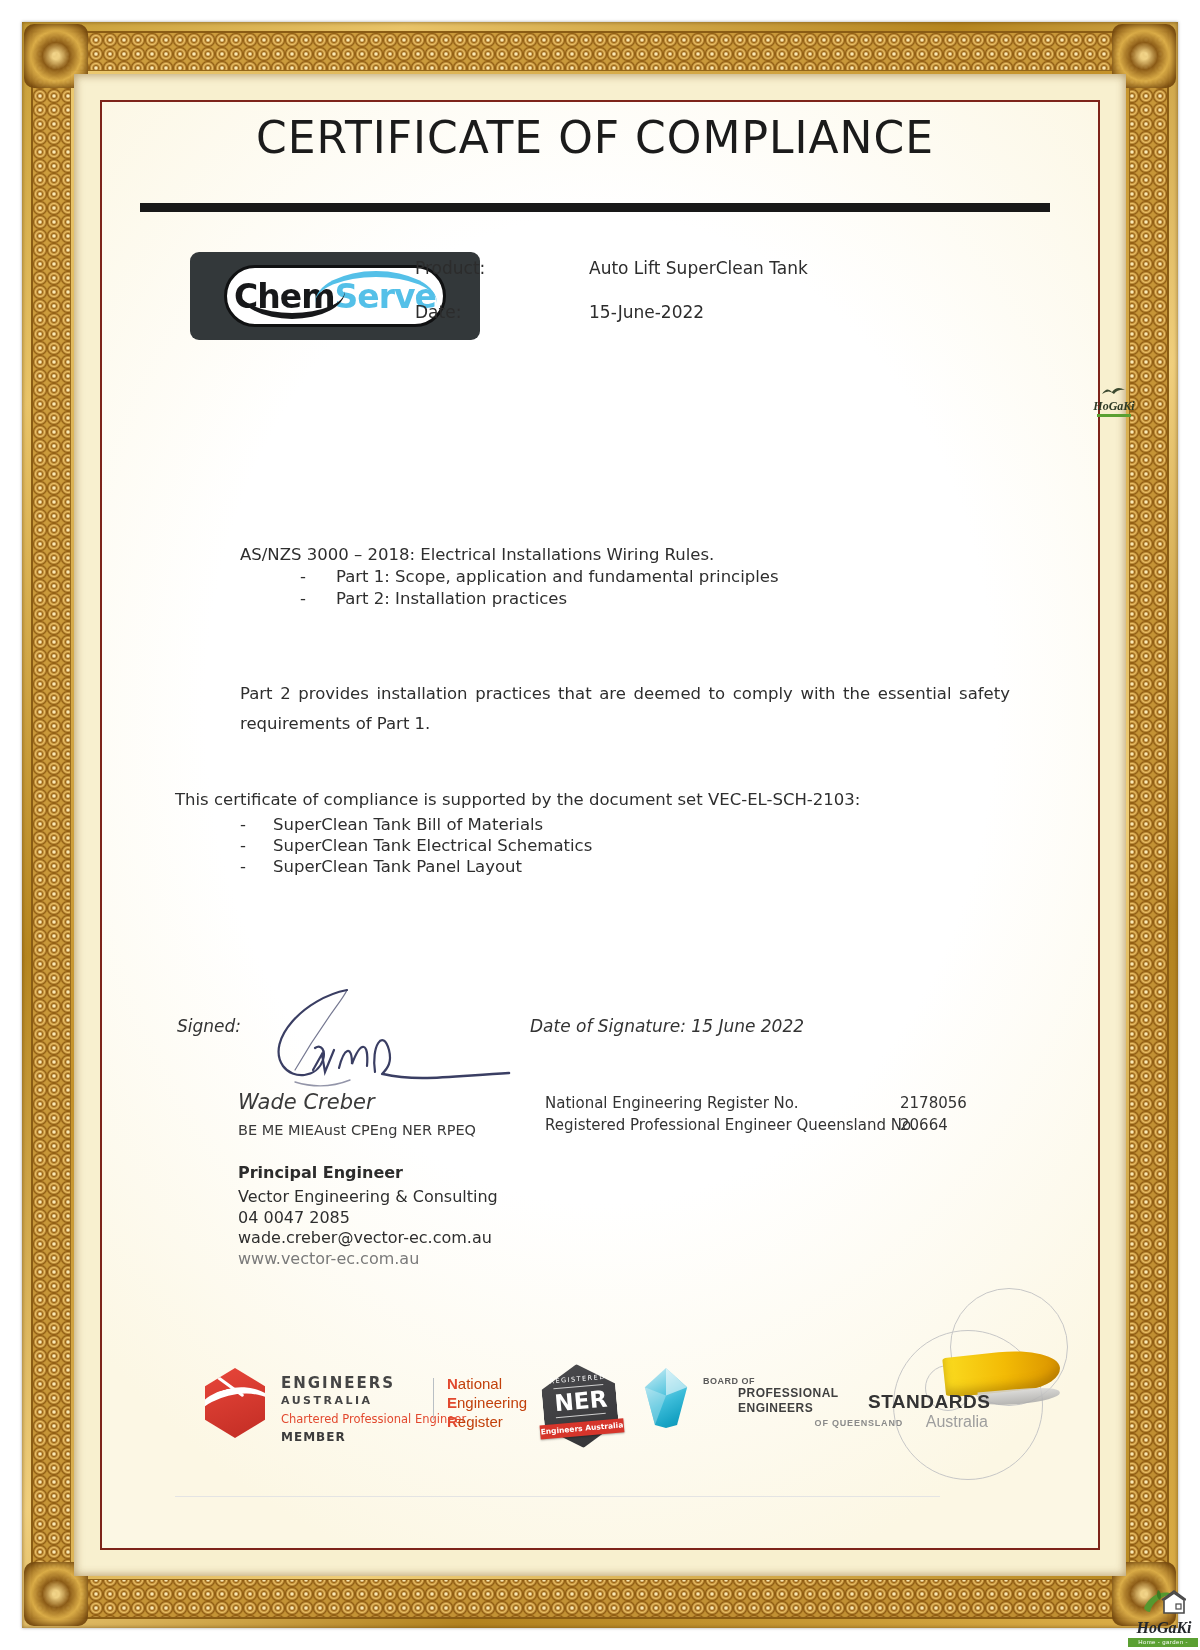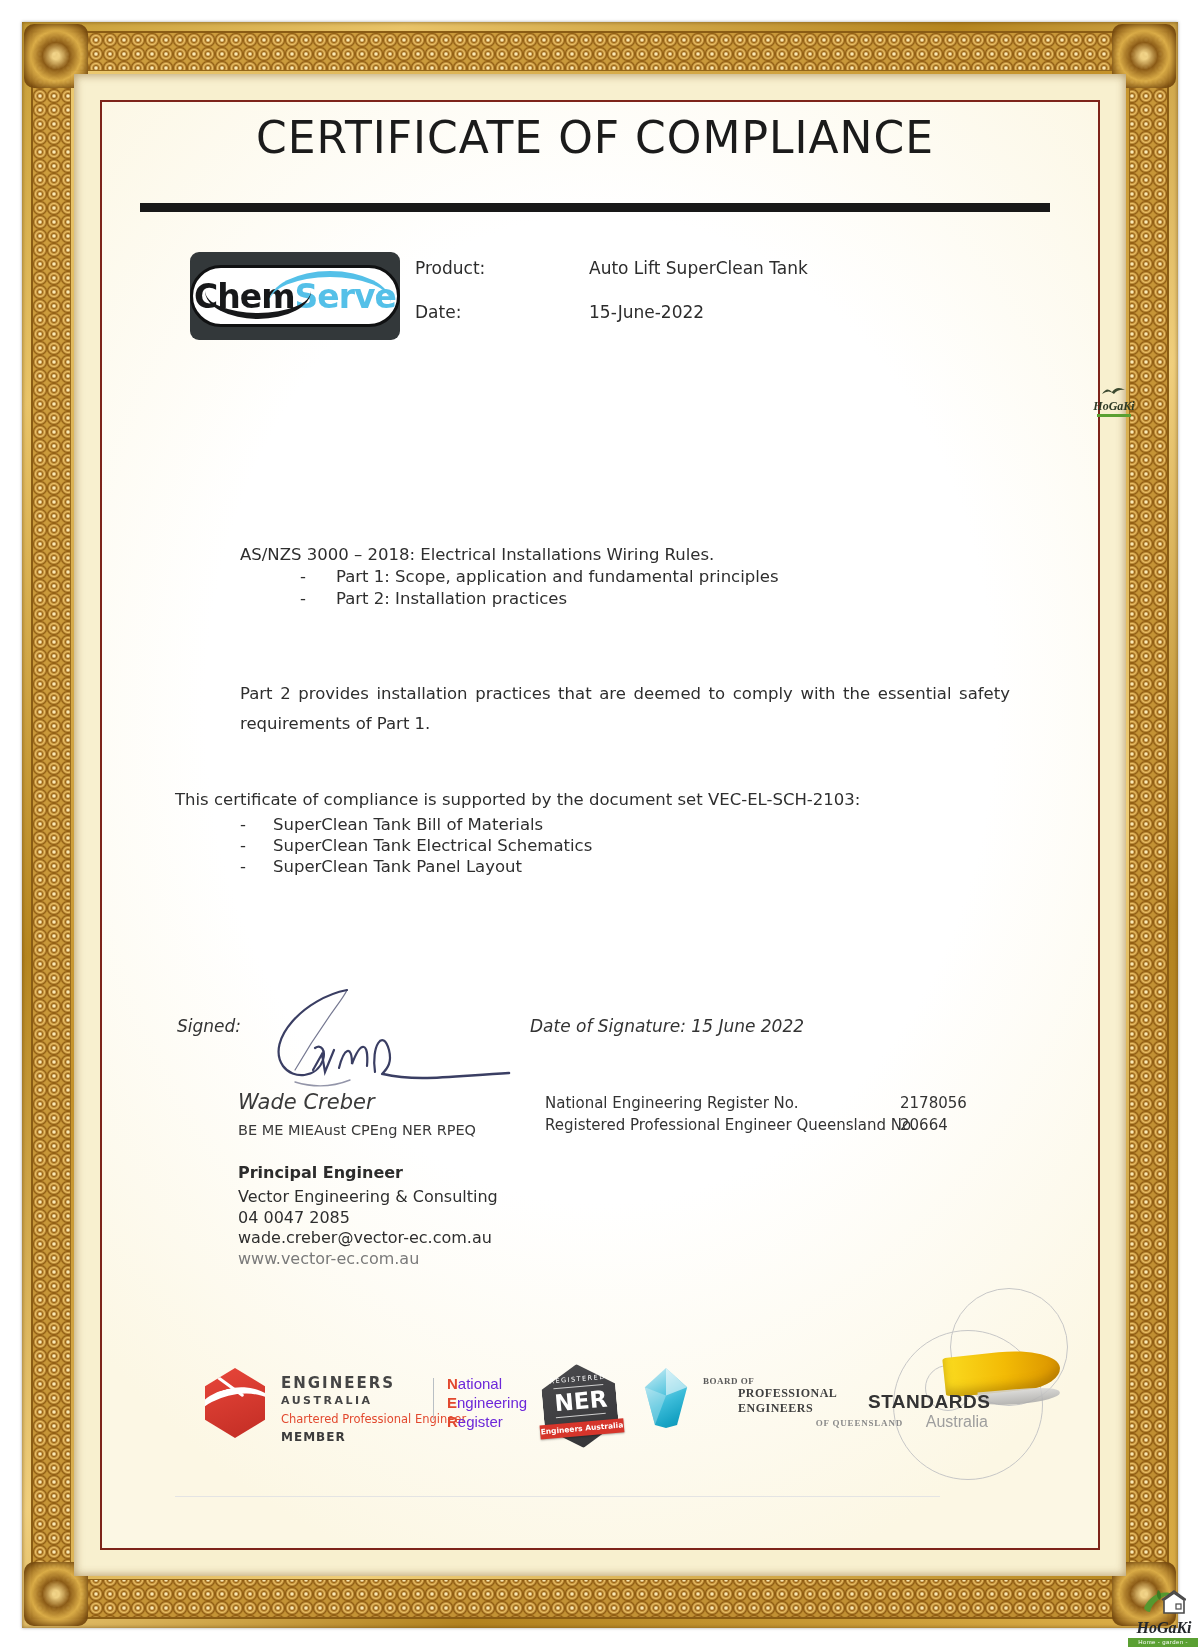--- a/index.html
+++ b/index.html
@@ -27,21 +27,21 @@
     background: radial-gradient(ellipse 72% 62% at 50% 42%, #ffffff 55%, #fcf7e4 100%); }
 
   .content { position:absolute; inset:0; z-index:5; color:#2e2e2e; }
 
   
   .title { position:absolute; left:140px; top:112px; width:910px; text-align:center;
     font-size:44px; font-weight:400; letter-spacing:1px; color:#1b1b1b; }
   .rule { position:absolute; left:140px; top:203px; width:910px; height:9px; background:#181818; }
 
   
-  .chemserve { position:absolute; left:190px; top:252px; width:210px; height:88px;
+  .chemserve { position:absolute; left:190px; top:252px; width:290px; height:88px;
     background:#33383a; border-radius:9px; display:flex; align-items:center; justify-content:center; }
   .chemserve .pill { position:relative; width:222px; height:62px; background:#ffffff;
     border:3px solid #101112; border-radius:62px; display:flex; align-items:center; justify-content:center;
     font-size:33px; font-weight:700; letter-spacing:-1px; overflow:hidden; }
   .chemserve .pill::before { content:""; position:absolute; right:6px; top:3px; width:122px; height:26px;
     border-top:6px solid #54c0e8; border-radius:50% / 100% 100% 0 0; }
   .chemserve .pill::after { content:""; position:absolute; left:12px; bottom:5px; width:106px; height:22px;
     border-bottom:6px solid #17181a; border-radius:50% / 0 0 100% 100%; }
   .chem-word { color:#17181a; } .serve-word { color:#54c0e8; }
 
@@ -92,21 +92,21 @@
     border-radius:50%; border-top:7px solid #ffffff; transform:rotate(-14deg); }
   .ea-hex::after { content:""; position:absolute; width:36px; height:3px; left:6px; top:16px;
     background:#fff; transform:rotate(36deg); border-radius:2px; }
   .ea-text { position:absolute; left:76px; top:6px; width:220px; }
   .ea-name { font-size:15px; font-weight:700; letter-spacing:2px; color:#454545; }
   .ea-country { font-size:11px; font-weight:700; letter-spacing:2.5px; color:#454545; margin-top:2px; }
   .ea-chartered { font-size:11.5px; color:#e2492f; margin-top:5px; }
   .ea-member { font-size:12px; font-weight:700; letter-spacing:1px; color:#3c3c3c; margin-top:4px; }
 
   .ner-divider { position:absolute; left:433px; top:1378px; width:1px; height:42px; background:#b9bfc4; }
-  .ner-words { position:absolute; left:447px; top:1374px; font-size:15px; line-height:19px; color:#6d28d9;
+  .ner-words { position:absolute; left:447px; top:1374px; font-size:15px; line-height:19px; color:#c2410c;
     font-family:"Liberation Sans", sans-serif; }
   .ner-word::first-letter { color:#e2492f; font-weight:700; }
 
   .ner-badge { position:absolute; left:543px; top:1364px; width:74px; height:84px; transform:rotate(-5deg); }
   .ner-hex { position:absolute; inset:0; background:linear-gradient(165deg,#4b4b4e,#343437);
     clip-path:polygon(50% 0,100% 27%,100% 73%,50% 100%,0 73%,0 27%); }
   .ner-registered { position:absolute; top:11px; left:0; width:100%; text-align:center;
     font-size:6.5px; letter-spacing:1.5px; color:#fff; }
   .ner-acronym { position:absolute; top:22px; left:12px; right:12px; text-align:center; font-size:23px;
     font-weight:700; color:#fff; border-top:1px solid #cfcfcf; border-bottom:1px solid #cfcfcf; padding:1px 0; }
@@ -115,21 +115,21 @@
     box-shadow:0 1px 2px rgba(0,0,0,.3); }
 
   .bpeq-logo { position:absolute; left:643px; top:1366px; }
   .bpeq-gem { position:absolute; left:0; top:2px; width:46px; height:60px;
     background:linear-gradient(150deg,#d9f2f8 0%,#8fd9ea 25%,#3cbcd9 55%,#17a3c4 80%,#0f90b0 100%);
     clip-path:polygon(50% 0,96% 32%,74% 95%,50% 100%,26% 95%,4% 32%); }
   .bpeq-gem::before { content:""; position:absolute; inset:0; background:rgba(255,255,255,.55);
     clip-path:polygon(50% 0,96% 32%,50% 46%); }
   .bpeq-gem::after { content:""; position:absolute; inset:0; background:rgba(255,255,255,.28);
     clip-path:polygon(4% 32%,50% 46%,26% 95%); }
-  .bpeq-text { position:absolute; left:60px; top:10px; width:200px; font-family:Liberation Serif, serif; }
+  .bpeq-text { position:absolute; left:60px; top:10px; width:200px; font-family:Liberation Sans, sans-serif; }
   .bpeq-board { font-size:9px; font-weight:700; letter-spacing:.5px; color:#5a5a5a; }
   .bpeq-professional, .bpeq-engineers { font-size:12px; font-weight:700; color:#404040; line-height:15px; letter-spacing:.5px;margin-left:35px; }
   .bpeq-queensland { font-size:9px; font-weight:700; letter-spacing:.8px; color:#8a8a8a; margin-top:2px;text-align:right; }
 
   .std-circle { position:absolute; border:1px solid #c7c7c7; border-radius:50%; }
   .std-c1 { left:950px; top:1288px; width:118px; height:118px; }
   .std-c2 { left:893px; top:1330px; width:150px; height:150px; }
   .std-c3 { left:925px; top:1365px; width:46px; height:46px; }
   .std-swoosh { position:absolute; left:944px; top:1352px; width:116px; height:40px;
     background:linear-gradient(95deg,#f9d71c 8%,#f3bb05 52%,#dd9800 92%);

